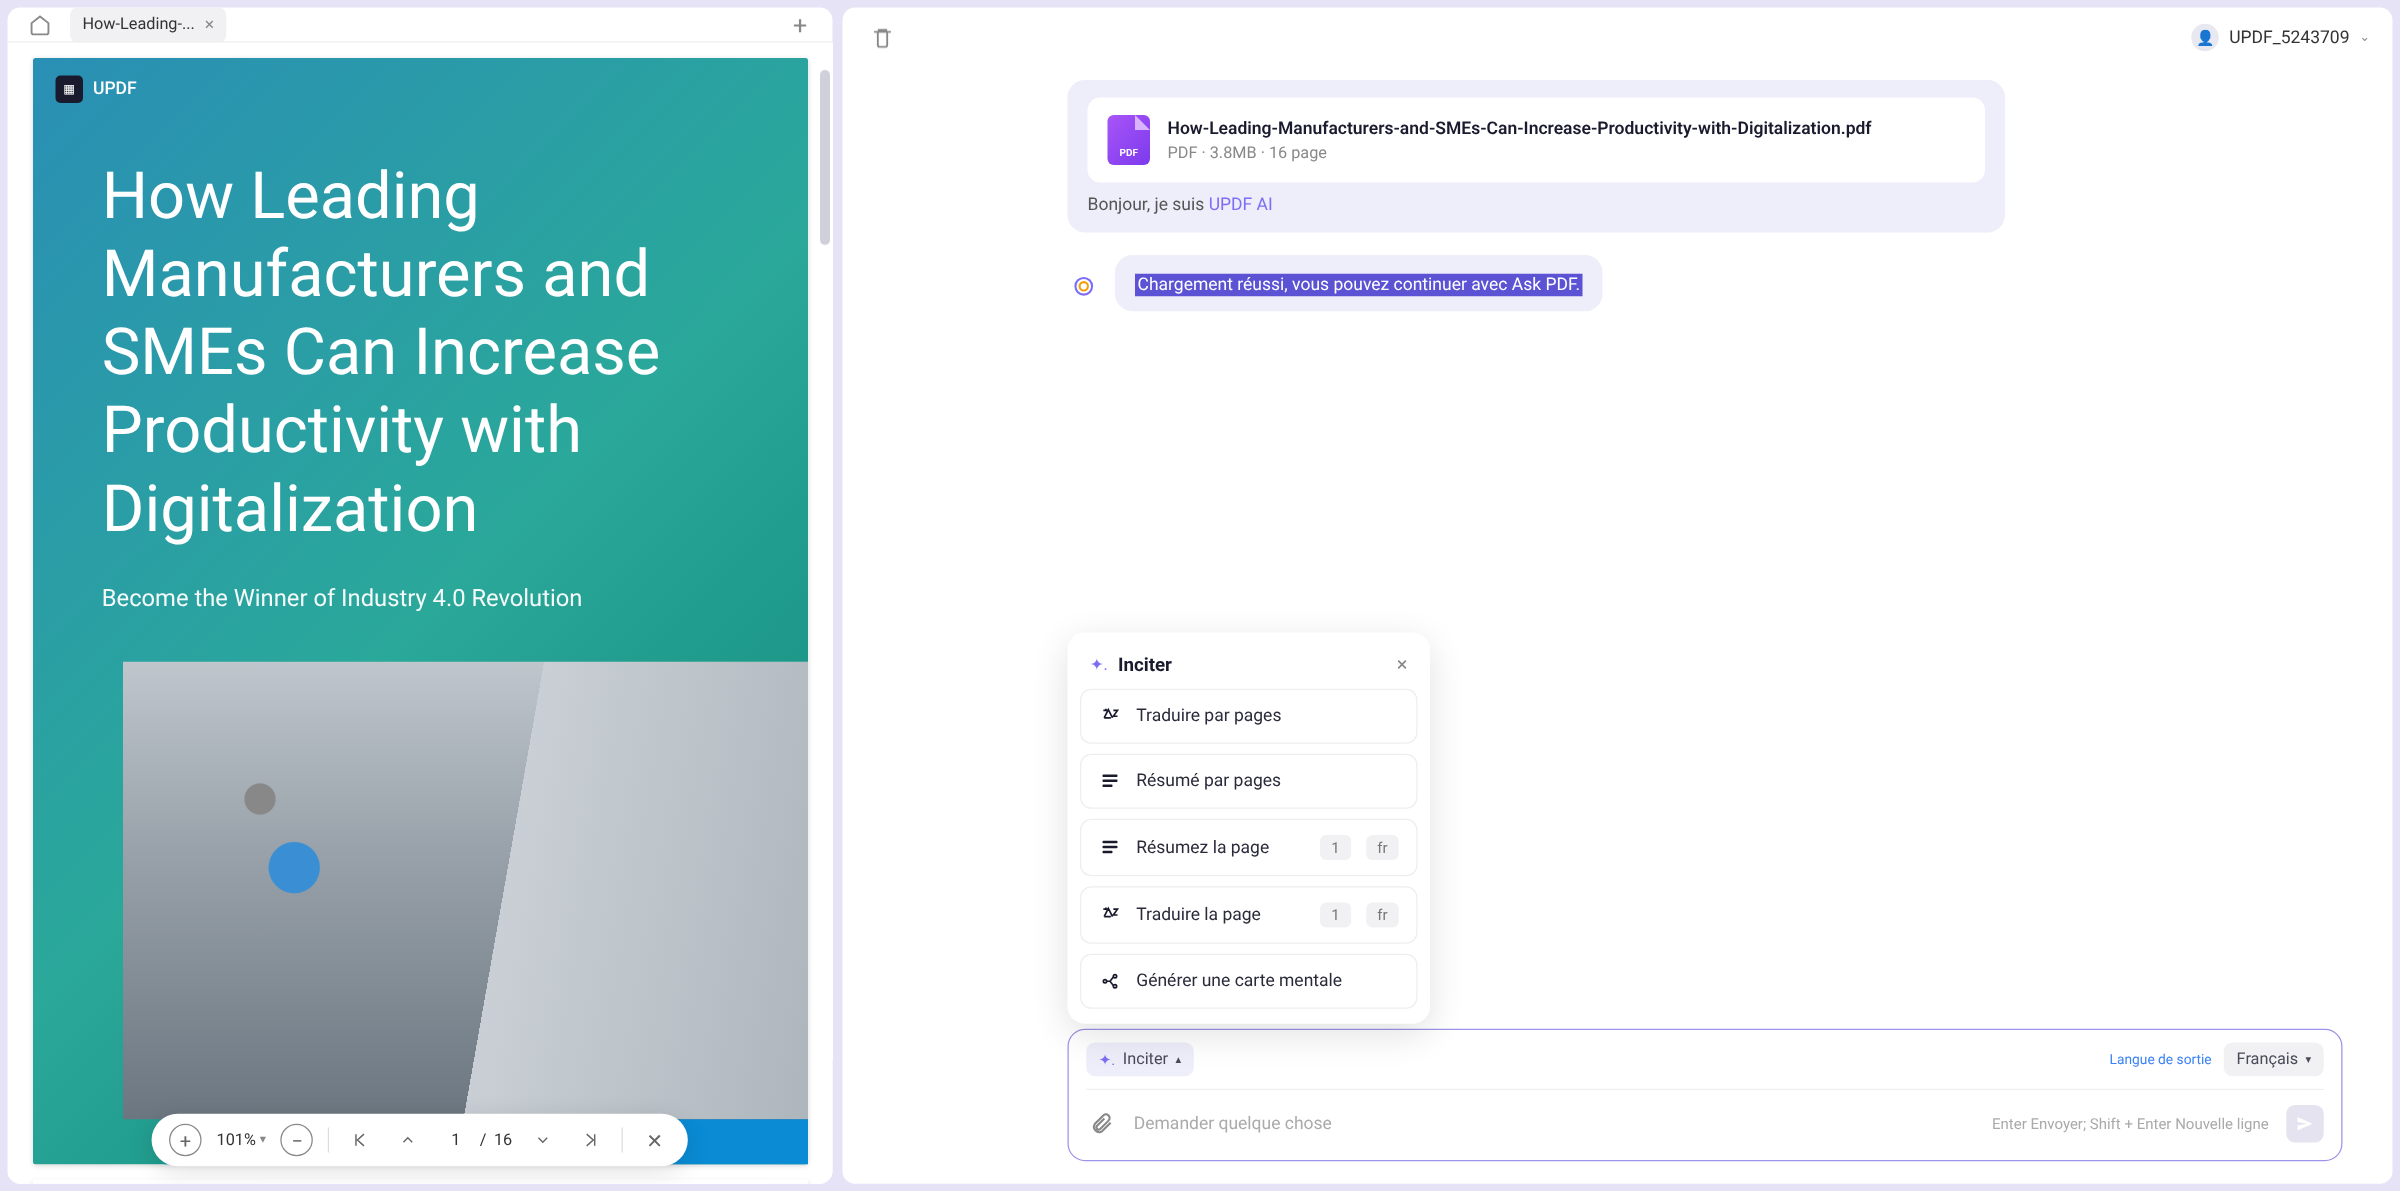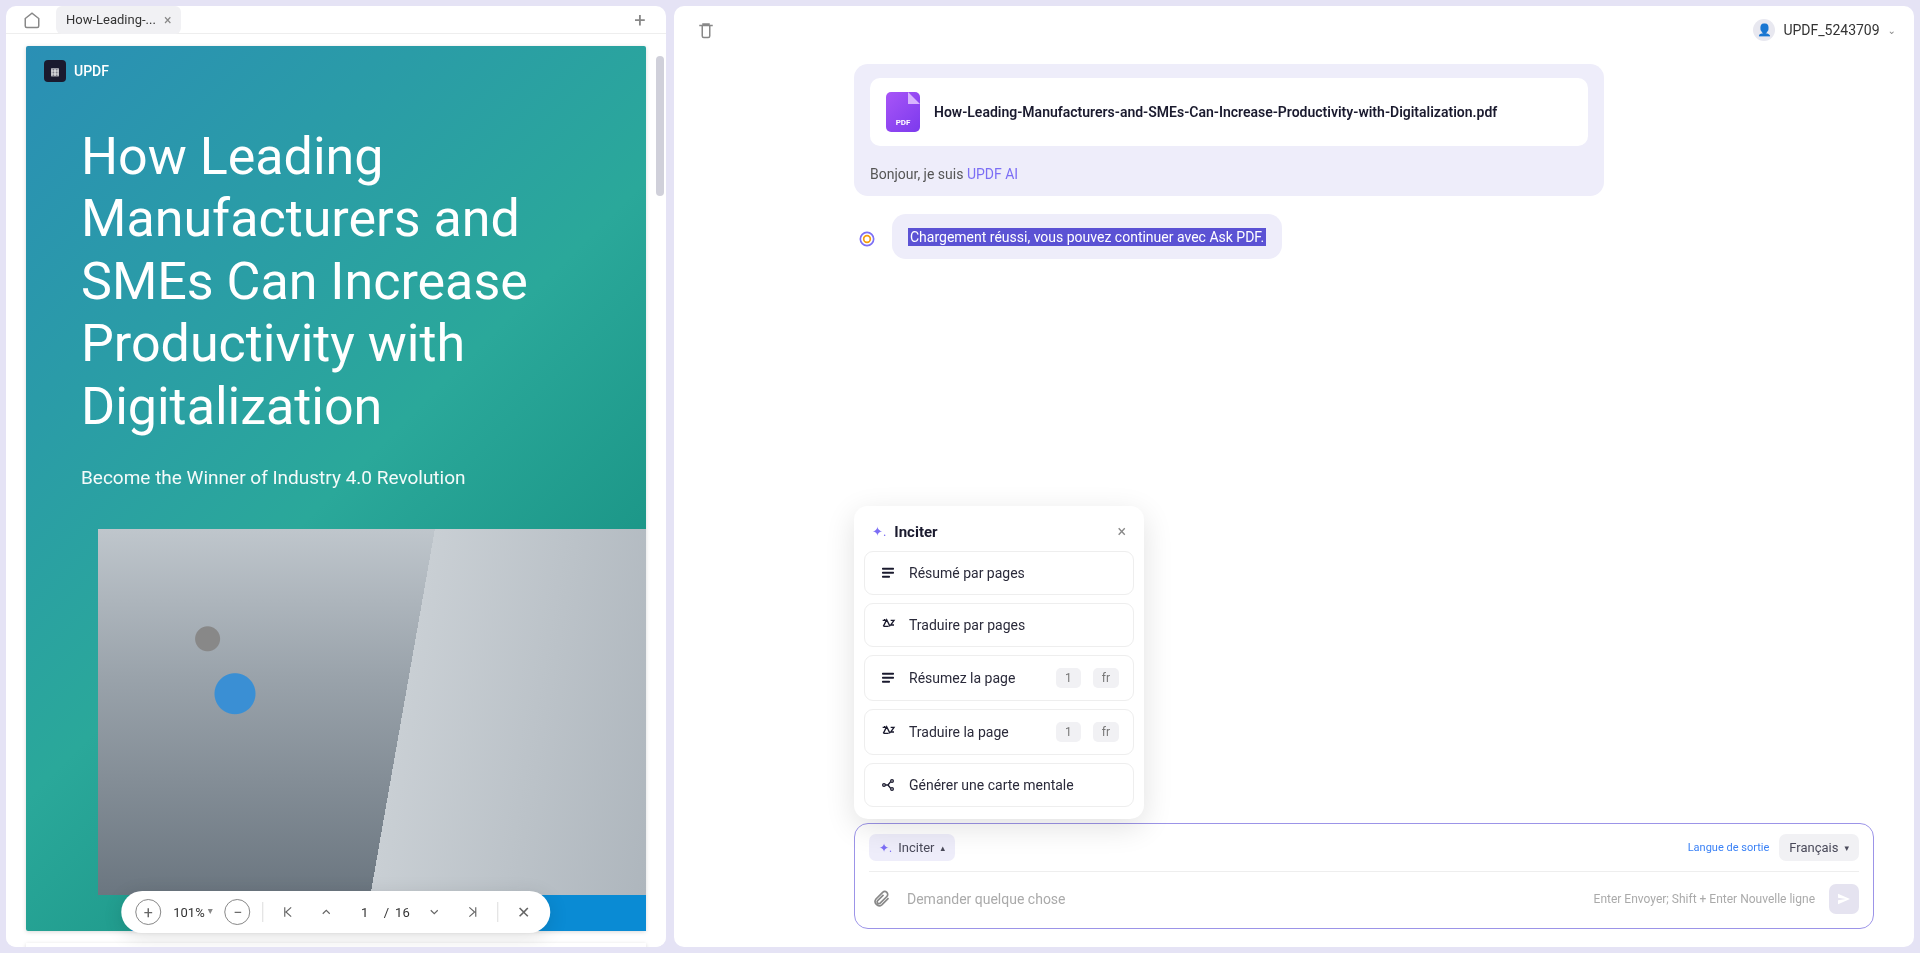--- a/index.html
+++ b/index.html
@@ -38,21 +38,21 @@
 .user-chip{display:flex;align-items:center;gap:8px;font-size:14px;color:#333}
 .user-avatar{width:22px;height:22px;border-radius:50%;background:#e8e8f0;display:flex;align-items:center;justify-content:center;font-size:12px;color:#888}
 .chat-area{flex:1;overflow:auto;padding:10px 0 0;position:relative}
 .chat-col{width:750px;margin:0 auto 0 180px;display:flex;flex-direction:column;gap:18px}
 .msg-card{background:#eeedfa;border-radius:14px;padding:14px 16px}
 .file-card{background:#fff;border-radius:10px;padding:14px 16px;display:flex;align-items:center;gap:14px}
 .file-icon{width:34px;height:40px;background:linear-gradient(135deg,#a855f7,#7c3aed);border-radius:5px;position:relative;display:flex;align-items:flex-end;justify-content:center;color:#fff;font-size:8px;font-weight:700;padding-bottom:5px}
 .file-icon::before{content:"";position:absolute;top:0;right:0;width:12px;height:12px;background:#d8b4fe;clip-path:polygon(0 0,100% 100%,0 100%)}
 .file-name{font-size:14px;font-weight:600;color:#1a1a2e}
 .file-meta{font-size:13px;color:#888;margin-top:4px}
-.greeting{margin-top:20px;font-size:14px;color:#555}
+.greeting{margin-top:10px;font-size:14px;color:#555}
 .greeting-link{color:#7c6ef5}
 .status-row{display:flex;gap:12px;align-items:center}
 .status-avatar{width:26px;height:26px;border-radius:8px;display:flex;align-items:center;justify-content:center;margin-top:4px}
 .status-avatar svg{width:20px;height:20px}
 .status-bubble{background:#eeedfa;border-radius:14px;padding:13px 16px}
 .status-text{background:#5b52d4;color:#fff;font-size:14px;padding:1px 2px}
 .prompt-popup{position:absolute;bottom:128px;left:180px;width:290px;background:#fff;border-radius:14px;box-shadow:0 8px 30px rgba(0,0,0,.12);padding:12px 10px;z-index:10}
 .popup-header{display:flex;align-items:center;gap:8px;padding:4px 8px 10px}
 .popup-sparkle{color:#7c6ef5;font-size:13px}
 .popup-title{font-weight:700;font-size:15px;color:#1a1a2e;flex:1}
@@ -165,20 +165,23 @@
       </div>
     </div>
 
     <div class="chat-area">
       <div class="chat-col">
         <div class="msg-card">
           <div class="file-card">
             <div class="file-icon">PDF</div>
             <div>
               <div class="file-name">How-Leading-Manufacturers-and-SMEs-Can-Increase-Productivity-with-Digitalization.pdf</div>
+              <div class="file-meta">
+                <span>PDF</span> · <span>3.8MB</span> · <span>16 page</span>
+              </div>
             </div>
           </div>
           <div class="greeting">
             <span>Bonjour, je suis </span><span class="greeting-link">UPDF AI</span>
           </div>
         </div>
 
         <div class="status-row">
           <div class="status-avatar">
             <svg viewBox="0 0 24 24">
@@ -194,35 +197,35 @@
     </div>
 
     <div class="prompt-popup">
       <div class="popup-header">
         <span class="popup-sparkle">✦.</span>
         <span class="popup-title">Inciter</span>
         <span class="popup-close">×</span>
       </div>
       <div class="popup-item">
         <span class="popup-icon">
+            <svg width="16" height="16" viewBox="0 0 24 24" fill="none" stroke="currentColor" stroke-width="2">
+              <path d="M4 5h7M7 3v2m-2 9l5-10 5 10M5 14h8m3-9h5l-5 7h5"></path>
+            </svg>
+          </span>
+        <span>Traduire par pages</span>
+      </div>
+      <div class="popup-item">
+        <span class="popup-icon">
             <svg width="16" height="16" viewBox="0 0 24 24" fill="currentColor">
               <rect x="3" y="4" width="18" height="3" rx="1"></rect>
               <rect x="3" y="10" width="18" height="3" rx="1"></rect>
               <rect x="3" y="16" width="12" height="3" rx="1"></rect>
             </svg>
           </span>
         <span>Résumé par pages</span>
-      </div>
-      <div class="popup-item">
-        <span class="popup-icon">
-            <svg width="16" height="16" viewBox="0 0 24 24" fill="none" stroke="currentColor" stroke-width="2">
-              <path d="M4 5h7M7 3v2m-2 9l5-10 5 10M5 14h8m3-9h5l-5 7h5"></path>
-            </svg>
-          </span>
-        <span>Traduire par pages</span>
       </div>
       <div class="popup-item">
         <span class="popup-icon">
             <svg width="16" height="16" viewBox="0 0 24 24" fill="currentColor">
               <rect x="3" y="4" width="18" height="3" rx="1"></rect>
               <rect x="3" y="10" width="18" height="3" rx="1"></rect>
               <rect x="3" y="16" width="12" height="3" rx="1"></rect>
             </svg>
           </span>
         <span style="flex:1">Résumez la page</span>

